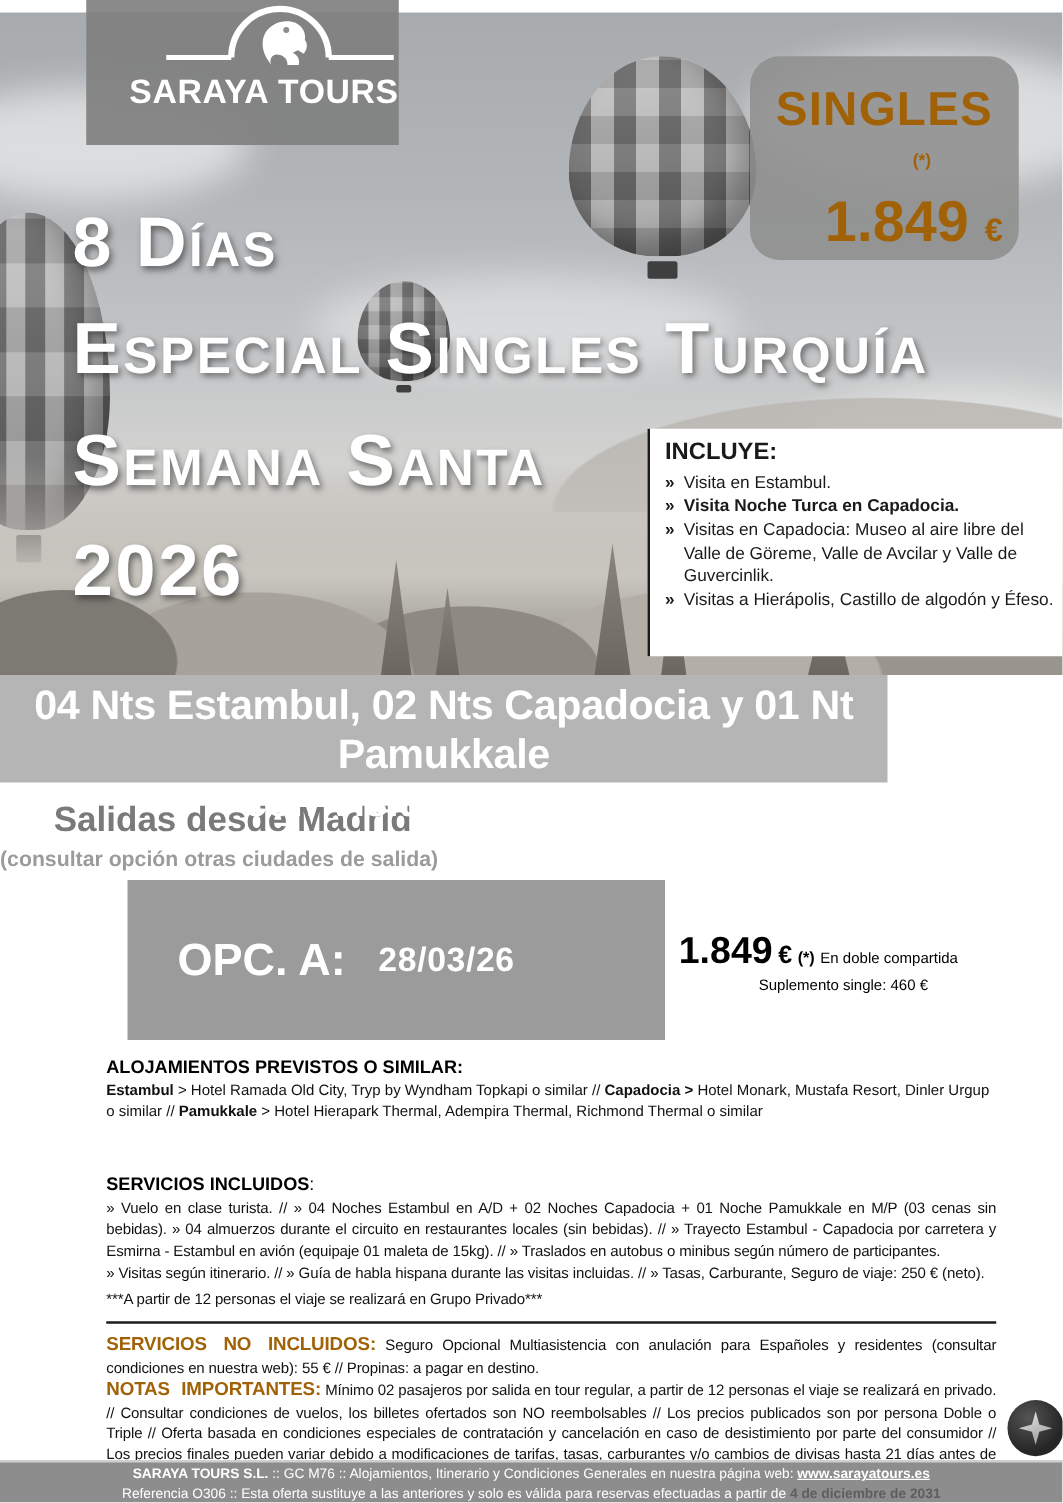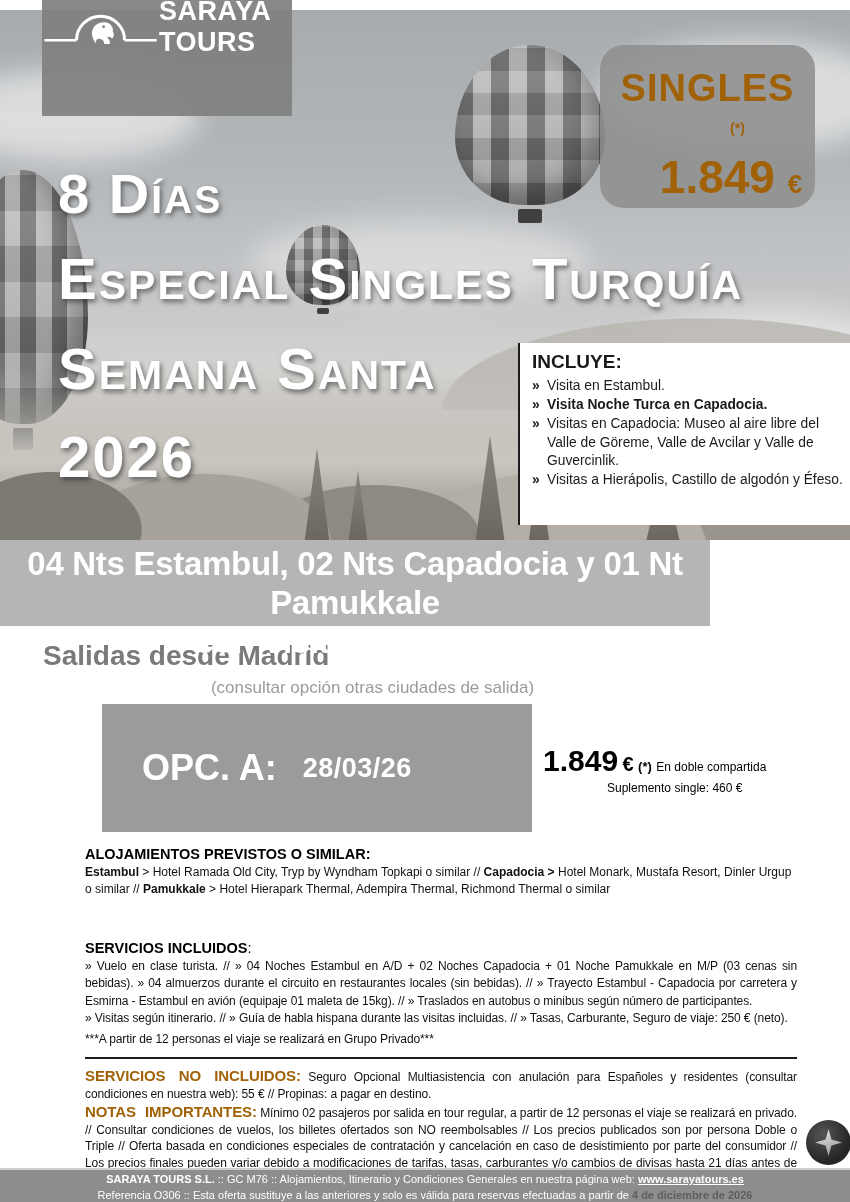--- a/index.html
+++ b/index.html
@@ -34,22 +34,22 @@
     background:radial-gradient(70% 100% at 72% 100%,#bab7b2 0 70%,transparent 71%);}
   .spire{position:absolute;bottom:0;background:linear-gradient(180deg,#8a867f,#6b6760);
     clip-path:polygon(50% 0,86% 100%,14% 100%);}
   .s1{left:300px;width:34px;height:92px;}
   .s2{left:345px;width:26px;height:70px;}
   .s3{left:470px;width:40px;height:105px;}
   .s4{left:525px;width:28px;height:78px;}
   .s5{left:640px;width:46px;height:70px;}
 
   
-  .logoBox{position:absolute;left:42px;top:0;width:250px;height:116px;background:rgba(128,128,128,.93);
-    display:flex;flex-direction:row;align-items:flex-start;justify-content:flex-start;z-index:5;}
+  .logoBox{position:absolute;left:69px;top:0;width:250px;height:116px;background:rgba(128,128,128,.93);
+    display:flex;flex-direction:column;align-items:flex-end;justify-content:flex-start;z-index:5;}
   .brand{color:#fff;font-weight:bold;font-size:27px;letter-spacing:.5px;margin-top:-4px;}
   .singlesBox{position:absolute;left:600px;top:45px;width:215px;height:163px;background:rgba(142,142,142,.88);
     border-radius:24px;z-index:5;text-align:center;color:#a16207;}
   .singlesBox .lbl{font-size:38px;font-weight:bold;letter-spacing:1px;margin-top:22px;}
   .singlesBox .mark{font-size:14px;font-weight:bold;margin:10px 0 0 60px;}
   .singlesBox .priceRow{font-size:46px;font-weight:bold;line-height:1;margin-top:18px;padding-left:47px;}
   .singlesBox .eur{font-size:26px;font-weight:bold;}
 
   .hero{position:absolute;color:#fff;font-weight:bold;font-variant:small-caps;line-height:1;
     letter-spacing:2px;text-shadow:2px 3px 5px rgba(40,40,40,.6);z-index:4;}
@@ -63,21 +63,21 @@
   .incBox h2{margin:0 0 4px;font-size:19px;}
   .incBox ul{margin:0;padding:0;list-style:none;font-size:13.8px;line-height:1.32;}
   .incBox li{position:relative;padding-left:15px;margin-bottom:1px;}
   .incBox li .chev{position:absolute;left:0;font-weight:bold;}
   .incBox li.boldItem{font-weight:bold;}
 
   .banner{position:absolute;left:0;top:540px;width:710px;height:86px;background:#b5b5b5;z-index:6;
     color:#fff;font-weight:bold;font-size:33px;letter-spacing:-.3px;text-align:center;line-height:39px;padding-top:4px;box-sizing:border-box;}
 
   .salidasT{position:absolute;left:0;top:640px;width:850px;color:#7a7a7a;font-size:28px;font-weight:bold;padding-left:43px;}
-  .salidasS{position:absolute;left:0;top:678px;width:745px;text-align:center;color:#9b9b9b;font-size:17px;}
+  .salidasS{position:absolute;left:0;top:678px;width:745px;text-align:left;color:#9b9b9b;font-size:17px;font-weight:bold;}
 
   .opcBox{position:absolute;left:102px;top:704px;width:430px;height:128px;background:#9b9b9b;color:#fff;
     display:flex;align-items:center;box-sizing:border-box;padding-left:40px;}
   .opcBox .ol{font-size:36px;font-weight:bold;}
   .opcBox .od{font-size:27px;font-weight:bold;margin-left:26px;letter-spacing:.5px;}
 
   .priceBlock{position:absolute;left:543px;top:744px;color:#000000;}
   .priceBlock .big{font-size:30px;font-weight:bold;}
   .priceBlock .eur2{font-size:20px;font-weight:bold;}
   .priceBlock .mark2{font-size:13px;font-weight:bold;}
@@ -221,16 +221,16 @@
   <div class="content notas">
     <p><span class="inlineHead">NOTAS IMPORTANTES:</span><span> Mínimo 02 pasajeros por salida en tour regular, a partir de 12 personas el viaje se realizará en privado. // Consultar condiciones de vuelos, los billetes ofertados son NO reembolsables // Los precios publicados son por persona Doble o Triple // Oferta basada en condiciones especiales de contratación y cancelación en caso de desistimiento por parte del consumidor // Los precios finales pueden variar debido a modificaciones de tarifas, tasas, carburantes y/o cambios de divisas hasta 21 días antes de la salida.</span></p>
   </div>
 
   <div class="badge">
     <div class="star"></div>
   </div>
 
   <div class="footer">
     <div class="l1"><b>SARAYA TOURS S.L.</b><span> :: GC M76 :: Alojamientos, Itinerario y Condiciones Generales en nuestra página web: </span><span class="link">www.sarayatours.es</span></div>
-    <div class="l2"><span>Referencia O306 :: Esta oferta sustituye a las anteriores y solo es válida para reservas efectuadas a partir de </span><span class="date">4 de diciembre de 2026</span></div>
+    <div class="l2"><span>Referencia O306 :: Esta oferta sustituye a las anteriores y solo es válida para reservas efectuadas a partir de </span><span class="date">4 de diciembre de 2031</span></div>
   </div>
 
 </div>
 
 </body></html>

